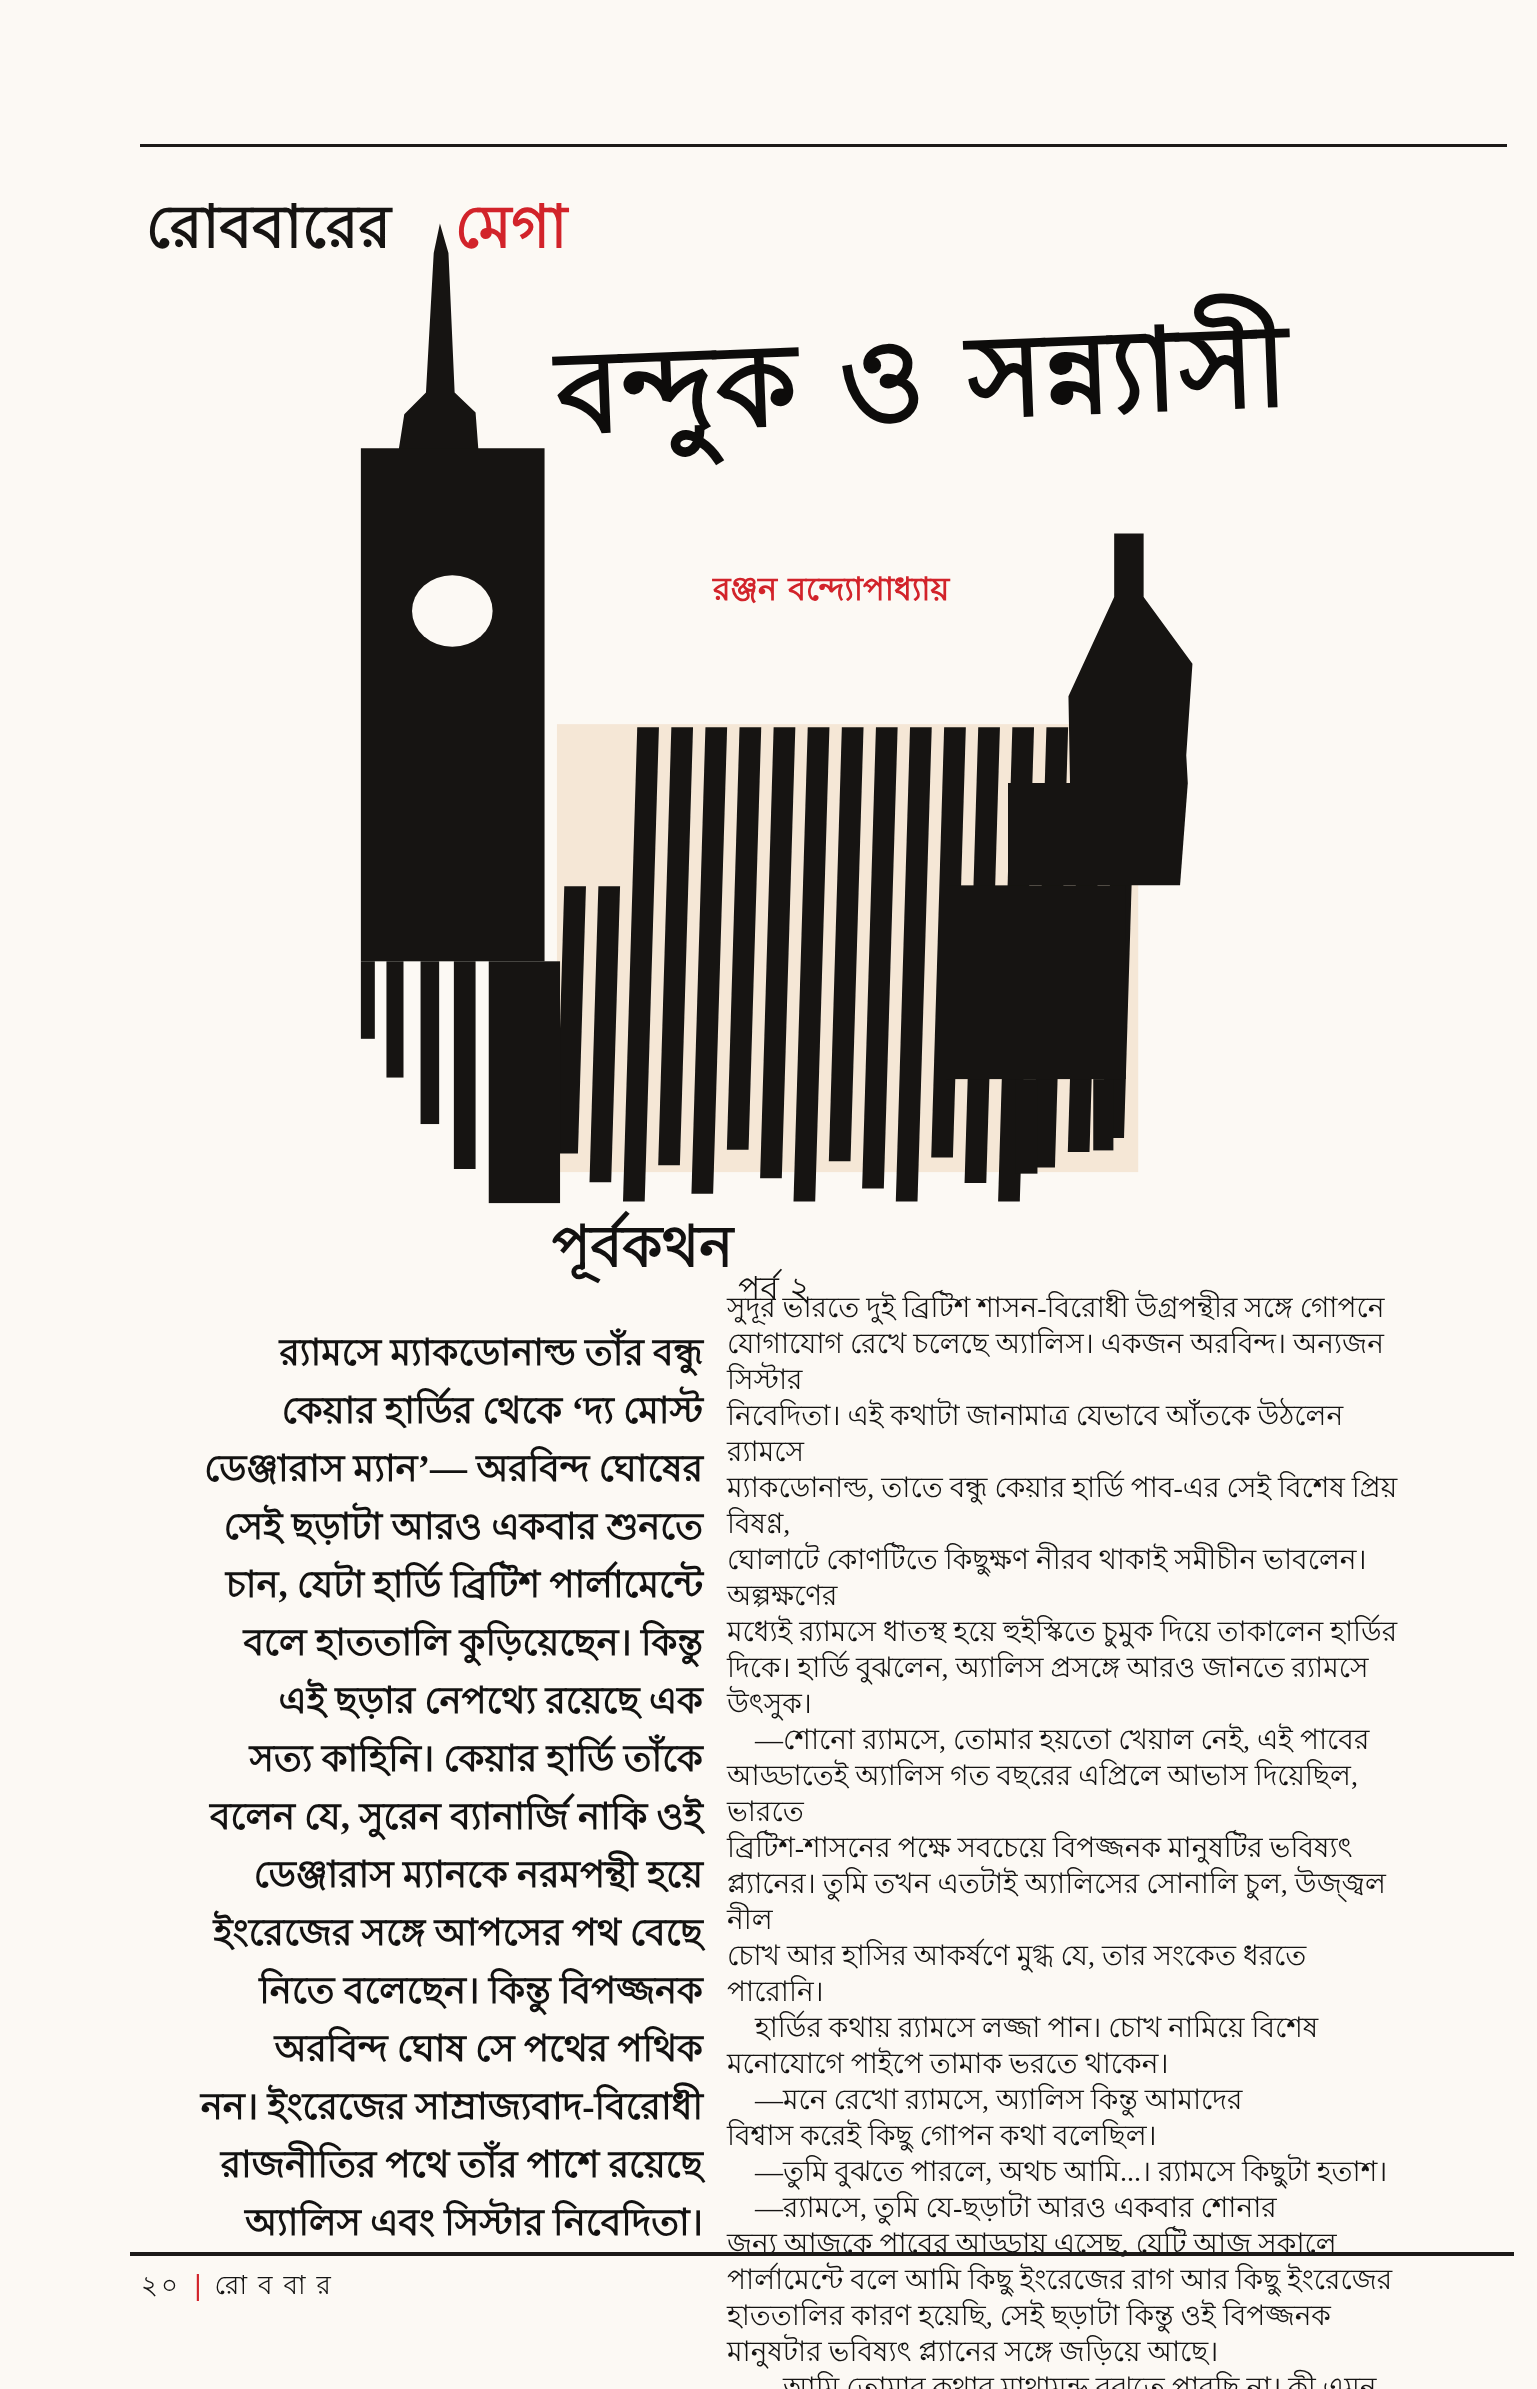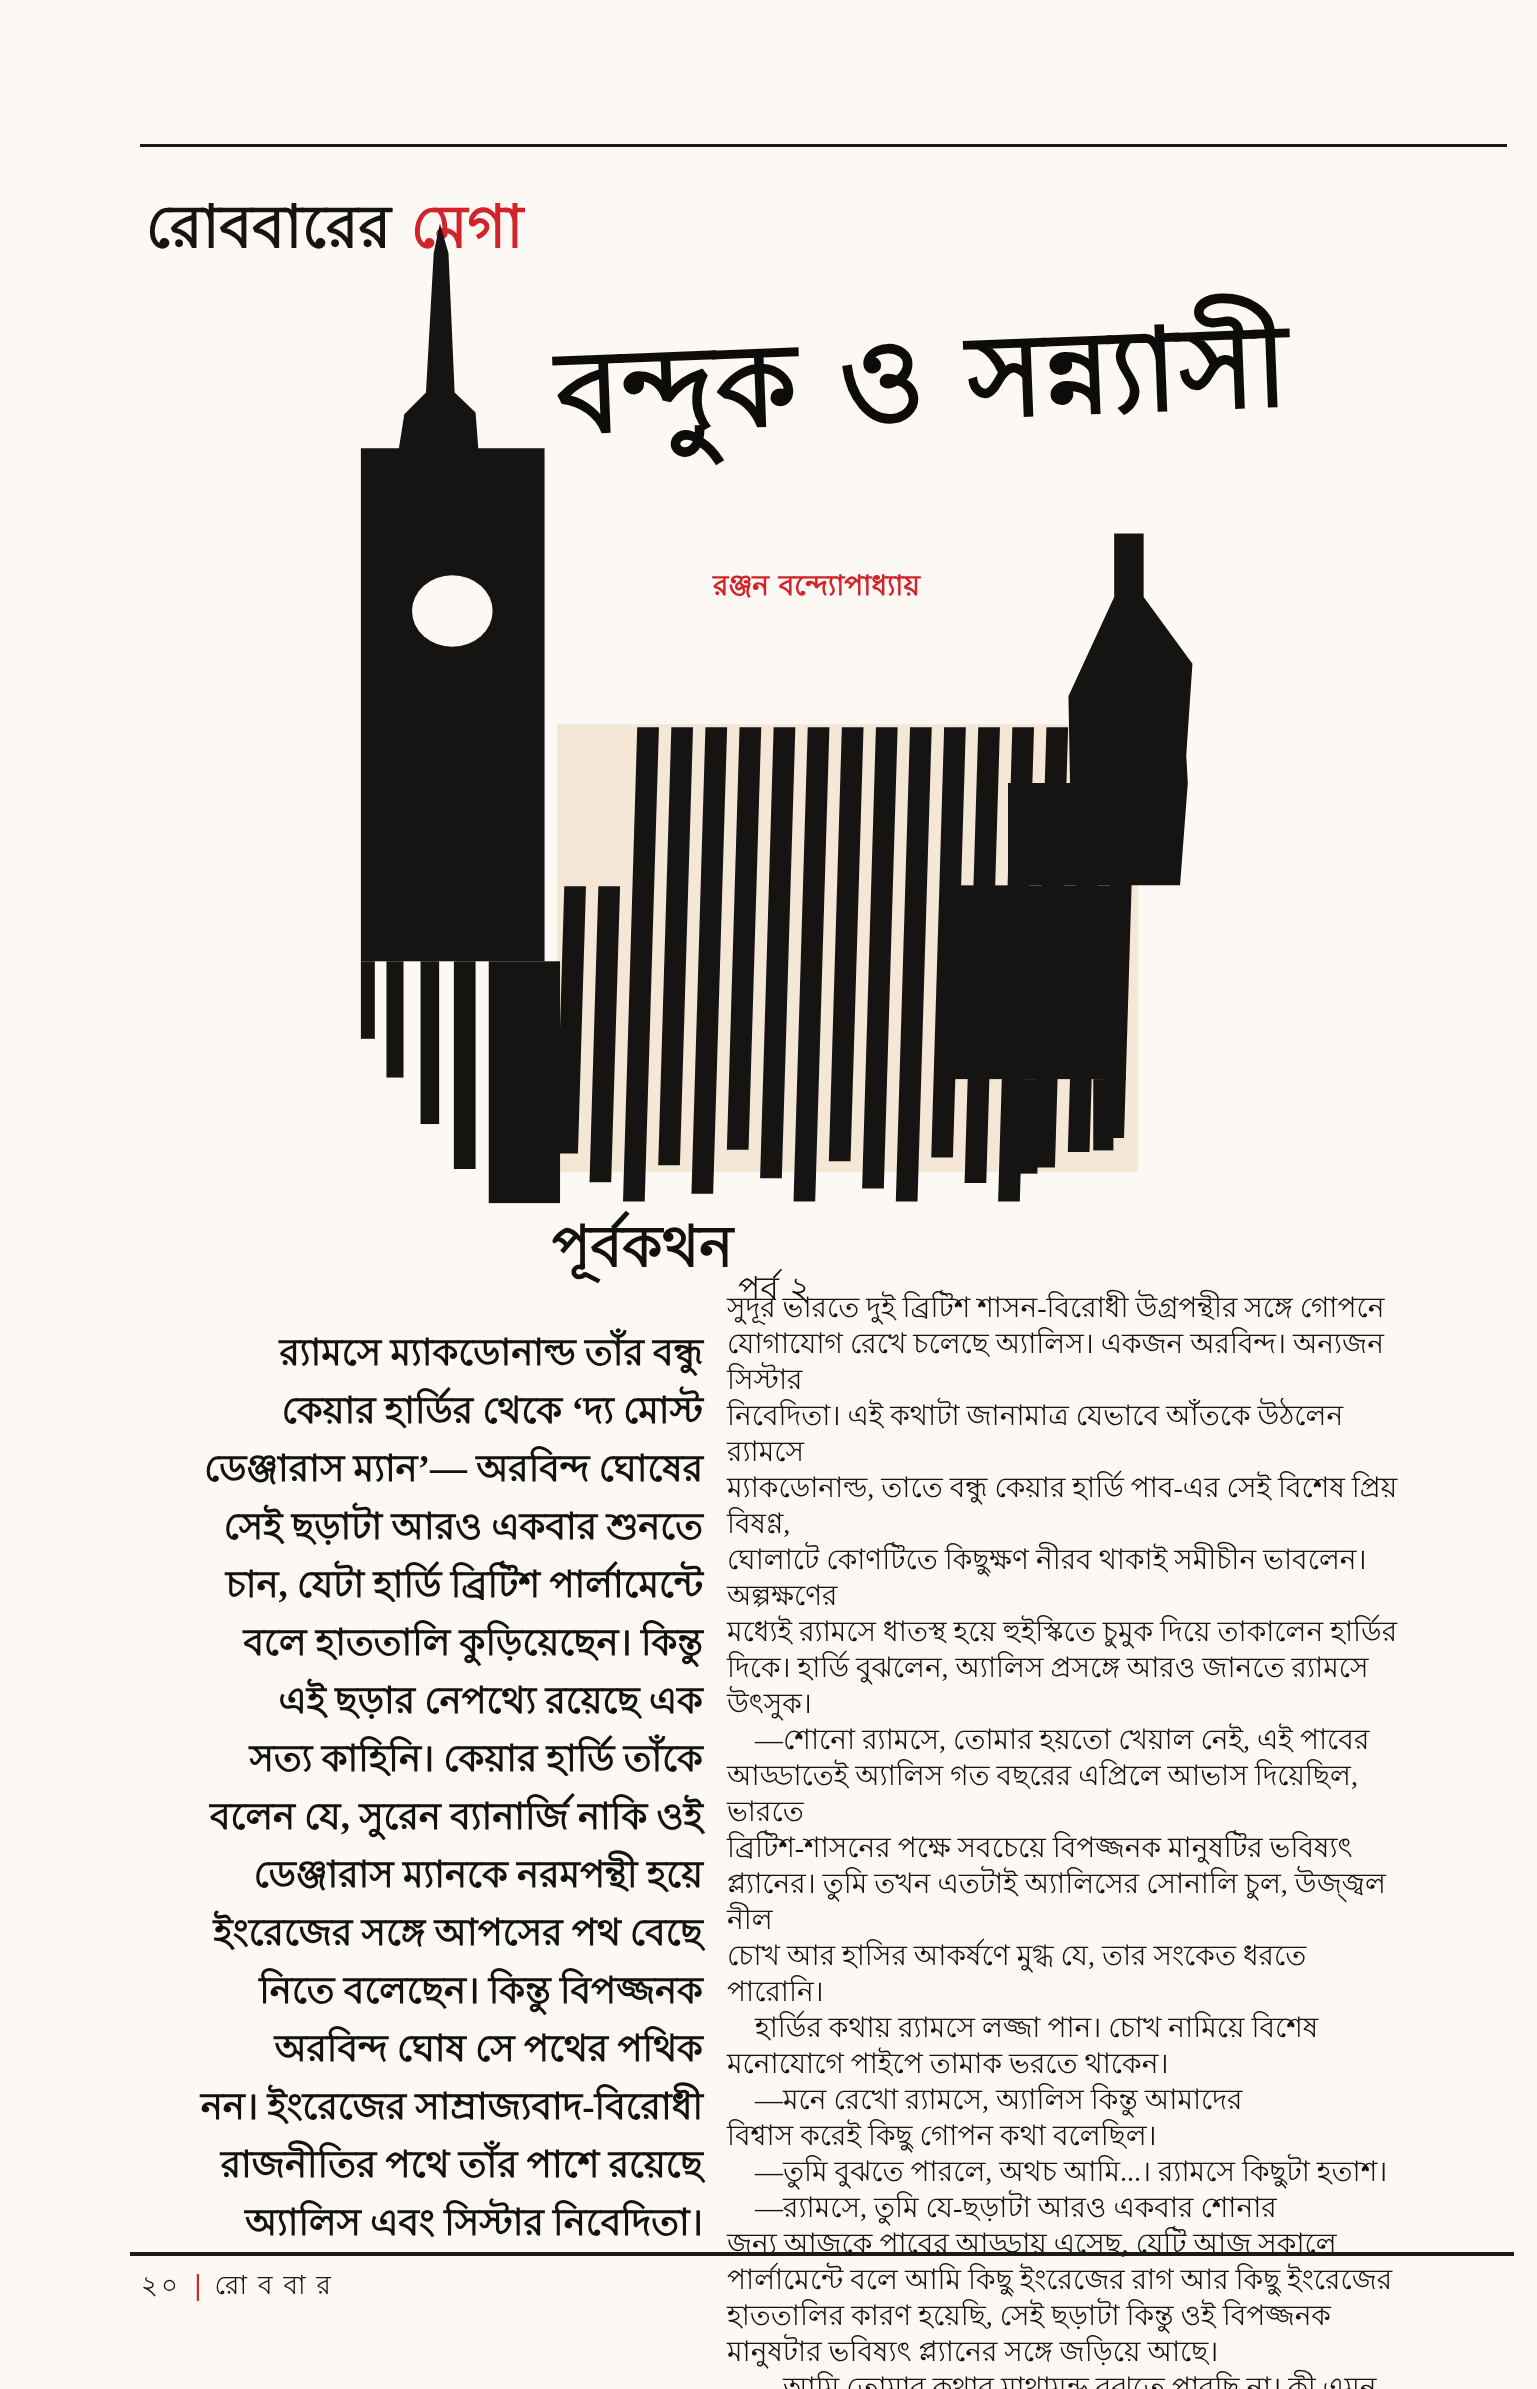--- a/index.html
+++ b/index.html
@@ -22,37 +22,37 @@
   .top-rule{left:140px;top:144px;width:1367px;height:3.1px;}
   .bottom-rule{left:130px;top:2252px;width:1384px;height:3.9px;}
 
   .kicker{
     position:absolute;left:146px;top:195px;
     font-family:"DejaVu Sans", sans-serif;
     font-weight:700;font-size:59px;line-height:1.1;
     white-space:nowrap;
   }
   .kicker .kicker-prefix{color:var(--ink);margin-right:20px;margin-top:24px;}
-  .kicker .kicker-highlight{color:var(--accent-red);}
+  .kicker .kicker-highlight{color:var(--accent-red);margin-left:44px;}
 
   .illustration{position:absolute;left:326px;top:200px;width:899px;height:1008px;}
 
   .masthead-title{
     position:absolute;left:543px;top:316px;width:760px;
     text-align:center;white-space:nowrap;
     font-family:"DejaVu Sans", sans-serif;
     font-weight:900;font-size:115px;line-height:1.1;
     color:#0d0c0b;
     transform:rotate(-2.2deg);
     letter-spacing:1.6px;
   }
   .author-byline{
     position:absolute;left:713px;top:564px;
     font-family:"DejaVu Sans", sans-serif;
-    font-weight:700;font-size:28px;
+    font-weight:700;font-size:32px;
     color:var(--accent-red);
     white-space:nowrap;
   }
 
   .section-heading{
     position:absolute;left:552px;top:1203px;
     font-family:"DejaVu Sans", sans-serif;
     font-weight:700;font-size:57px;color:#121110;
     white-space:nowrap;
   }

